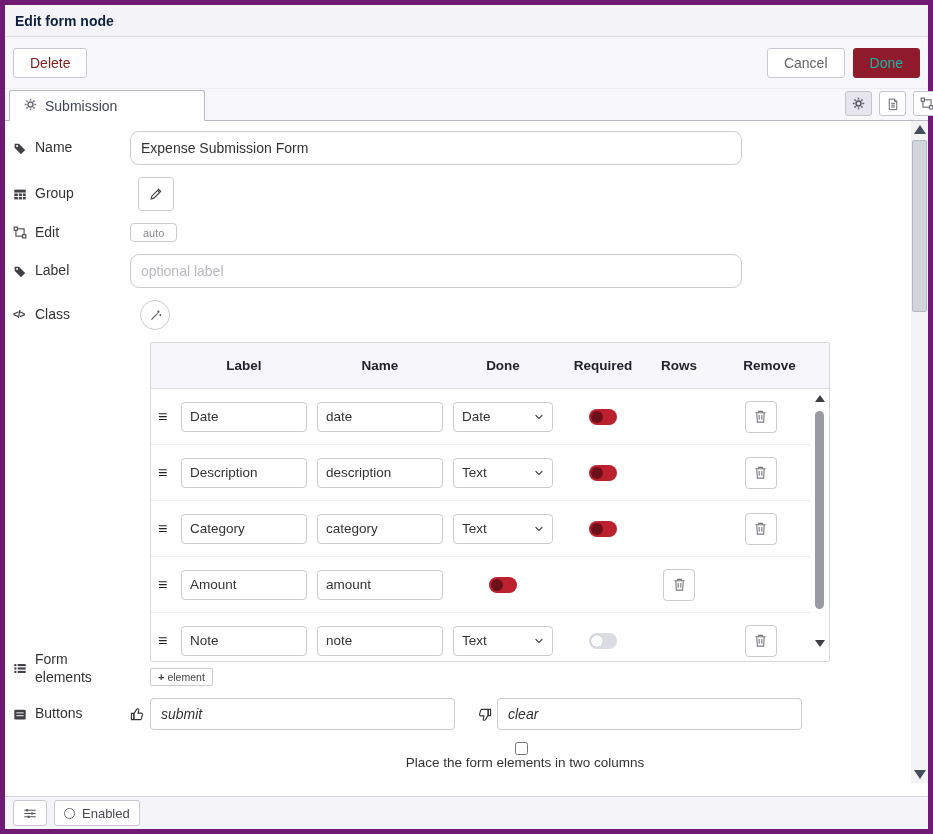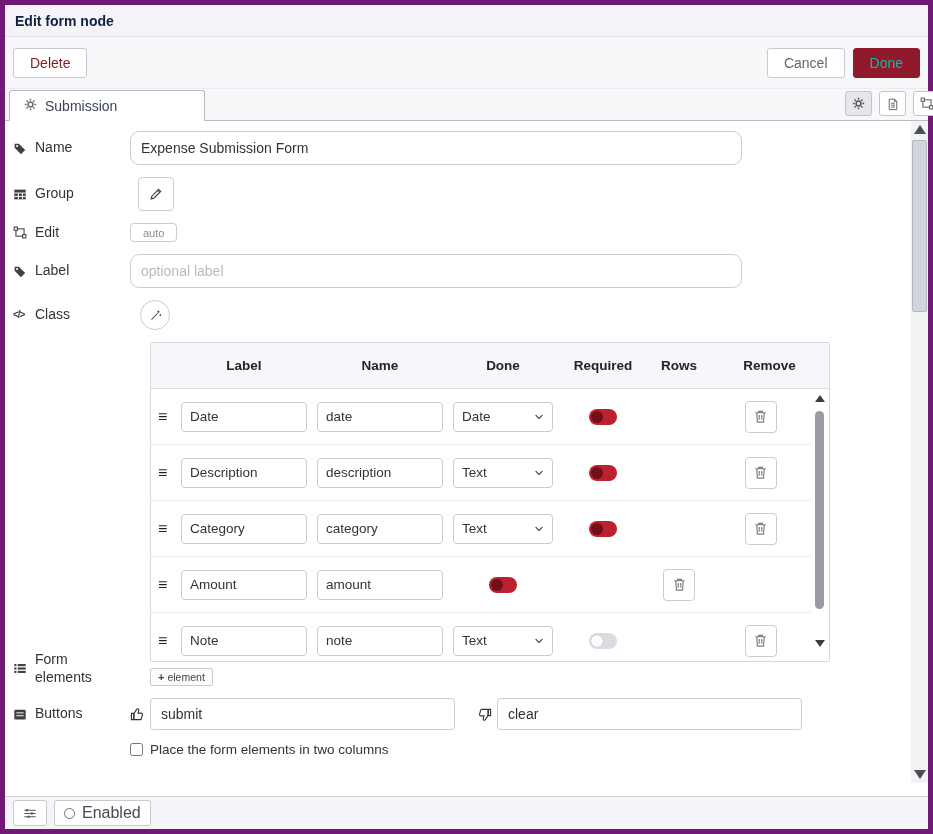--- a/index.html
+++ b/index.html
@@ -81,38 +81,38 @@
   .tri-up-s { width:0; height:0; border-left:5px solid transparent; border-right:5px solid transparent; border-bottom:7px solid #3c3c44; }
   .tri-down-s { width:0; height:0; border-left:5px solid transparent; border-right:5px solid transparent; border-top:7px solid #3c3c44; }
   .in-thumb { position:absolute; left:2px; top:16px; width:9px; height:198px; background:#9a9aa2; border-radius:5px; cursor:pointer; }
 
   .add-el { margin-top:6px; align-self:flex-start; height:18px; padding:0 7px; border:1px solid #ccc; border-radius:2px; background:#fdfdfe; color:#444; font-size:10.5px; font-family:inherit; display:inline-flex; align-items:center; gap:3px; cursor:pointer; }
   .add-el b { font-size:11px; }
 
   
   .thumb-icon { display:inline-flex; margin-right:5px; }
   .thumb-icon.down { margin-left:22px; transform:rotate(180deg); }
-  .w-btn { width:305px; height:32px; }
-
-  
-  .checkbox-row { padding-left:117px; margin-bottom:0; }
+  .w-btn { width:305px; height:32px;font-style:italic; }
+
+  
+  .checkbox-row { padding-left:117px; margin-bottom:0;flex-direction:column; }
   .checkbox-row input { width:13px; height:13px; margin:0 7px 0 0; }
   .checkbox-row label { font-size:13.5px; color:#333; }
 
   
   .v-scrollbar { position:absolute; top:0; right:0; width:17px; height:662px; background:#f3f3f6; }
   .sb-arrow { position:absolute; left:0; width:17px; height:17px; display:flex; align-items:center; justify-content:center; cursor:pointer; }
   .sb-arrow.up { top:0; } .sb-arrow.down { bottom:0; }
   .tri-up { width:0; height:0; border-left:6px solid transparent; border-right:6px solid transparent; border-bottom:9px solid #474d5a; }
   .tri-down { width:0; height:0; border-left:6px solid transparent; border-right:6px solid transparent; border-top:9px solid #474d5a; }
   .sb-thumb { position:absolute; left:1px; top:19px; width:15px; height:172px; background:#d2d5db; border:1px solid #b4b8c1; border-radius:2px; cursor:pointer; }
 
   
   .dialog-footer { flex:0 0 33px; background:#f5f5f9; border-top:1px solid #d4d4de; display:flex; align-items:center; padding:0 8px; gap:7px; }
-  .footer-btn { height:26px; border:1px solid #c9c9d3; border-radius:3px; background:#fff; display:inline-flex; align-items:center; justify-content:center; padding:0 9px; gap:7px; color:#4a4a52; font-size:16px; font-family:inherit; cursor:pointer; }
+  .footer-btn { height:26px; border:1px solid #c9c9d3; border-radius:3px; background:#fff; display:inline-flex; align-items:center; justify-content:center; padding:0 9px; gap:7px; color:#4a4a52; font-size:13px; font-family:inherit; cursor:pointer; }
   .circle-icon { width:11px; height:11px; border:1.5px solid #6e6e78; border-radius:50%; display:inline-block; }
 </style>
 </head>
 <body>
 
 <div class="dialog">
 
   <div class="dialog-header">
     <span class="dialog-title">Edit form node</span>
   </div>

